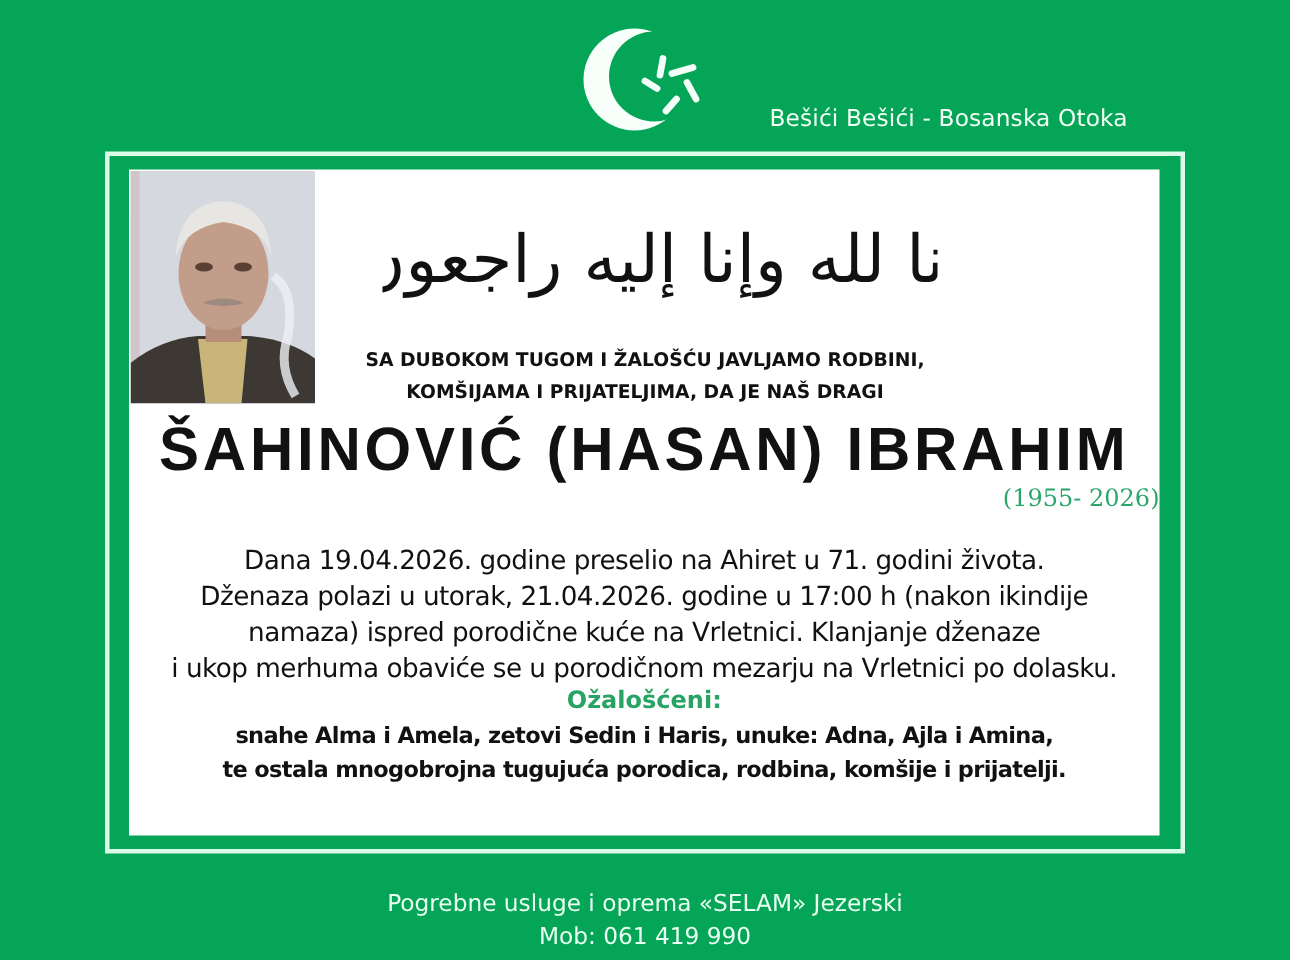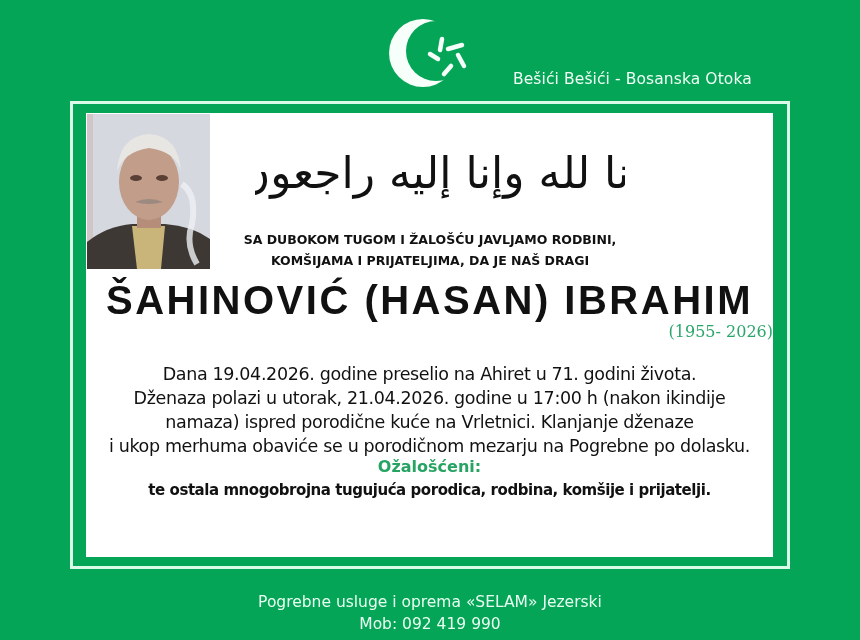--- a/index.html
+++ b/index.html
@@ -138,24 +138,25 @@
   <span>KOMŠIJAMA I PRIJATELJIMA, DA JE NAŠ DRAGI</span>
 </div>
 
 <div class="name">ŠAHINOVIĆ (HASAN) IBRAHIM</div>
 <div class="years">(1955- 2026)</div>
 
 <div class="body-text">
   <span>Dana 19.04.2026. godine preselio na Ahiret u 71. godini života.</span>
   <span>Dženaza polazi u utorak, 21.04.2026. godine u 17:00 h (nakon ikindije</span>
   <span>namaza) ispred porodične kuće na Vrletnici. Klanjanje dženaze</span>
-  <span>i ukop merhuma obaviće se u porodičnom mezarju na Pogrebne po dolasku.</span>
+  <span>i ukop merhuma obaviće se u porodičnom mezarju na Vrletnici po dolasku.</span>
 </div>
 
 <div class="mourners-title">Ožalošćeni:</div>
 <div class="mourners">
+  <span>snahe Alma i Amela, zetovi Sedin i Haris, unuke: Adna, Ajla i Amina,</span>
   <span>te ostala mnogobrojna tugujuća porodica, rodbina, komšije i prijatelji.</span>
 </div>
 
 <div class="footer">
   <span>Pogrebne usluge i oprema «SELAM» Jezerski</span>
-  <span>Mob: 092 419 990</span>
+  <span>Mob: 061 419 990</span>
 </div>
 
 </body></html>

